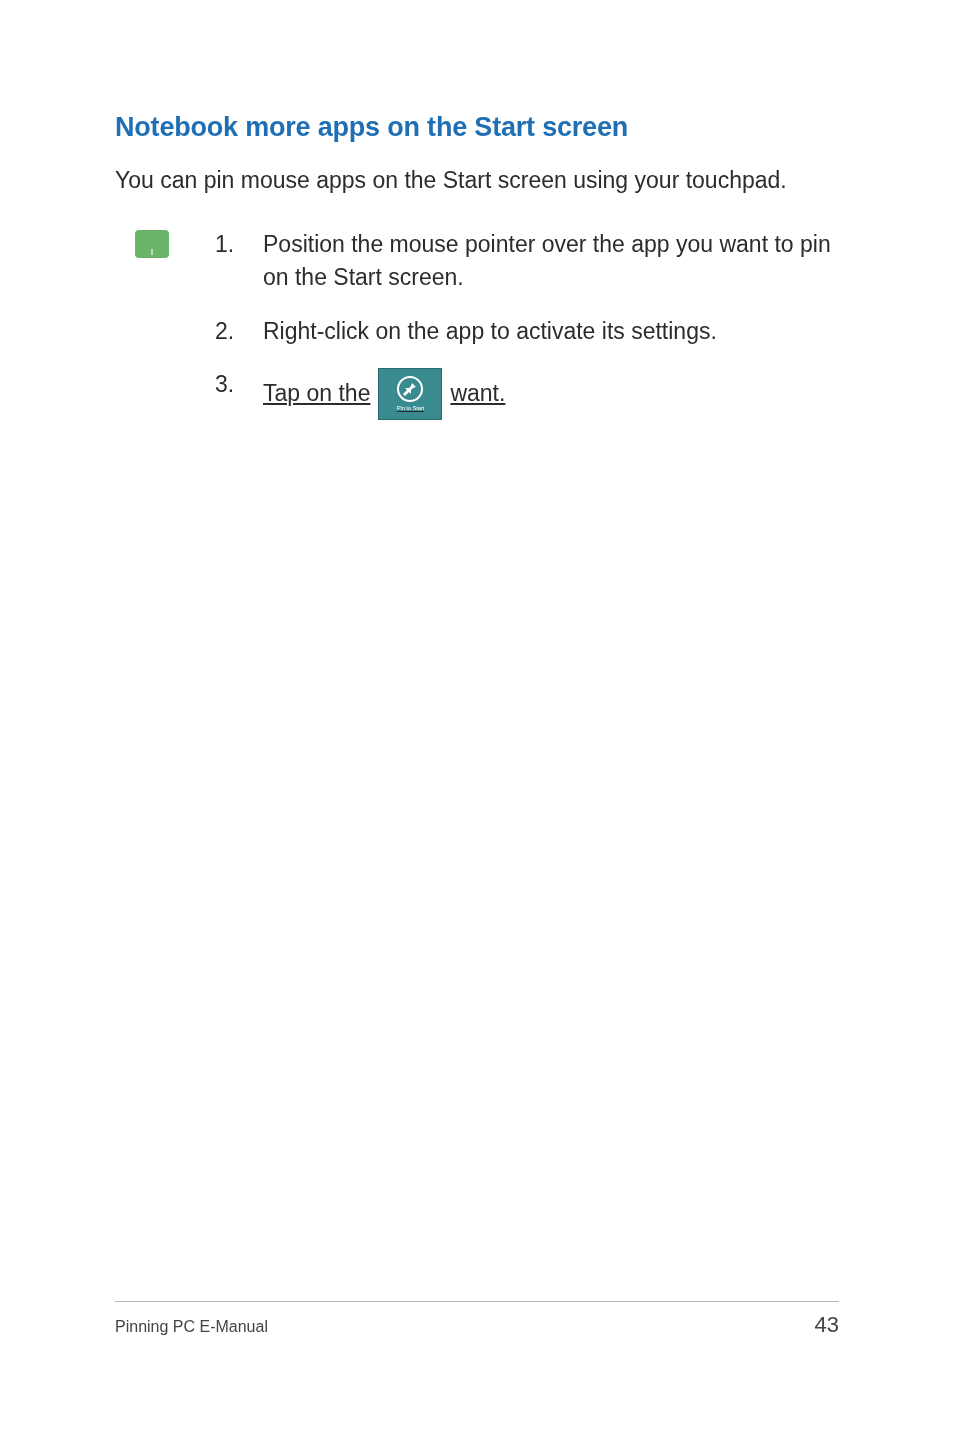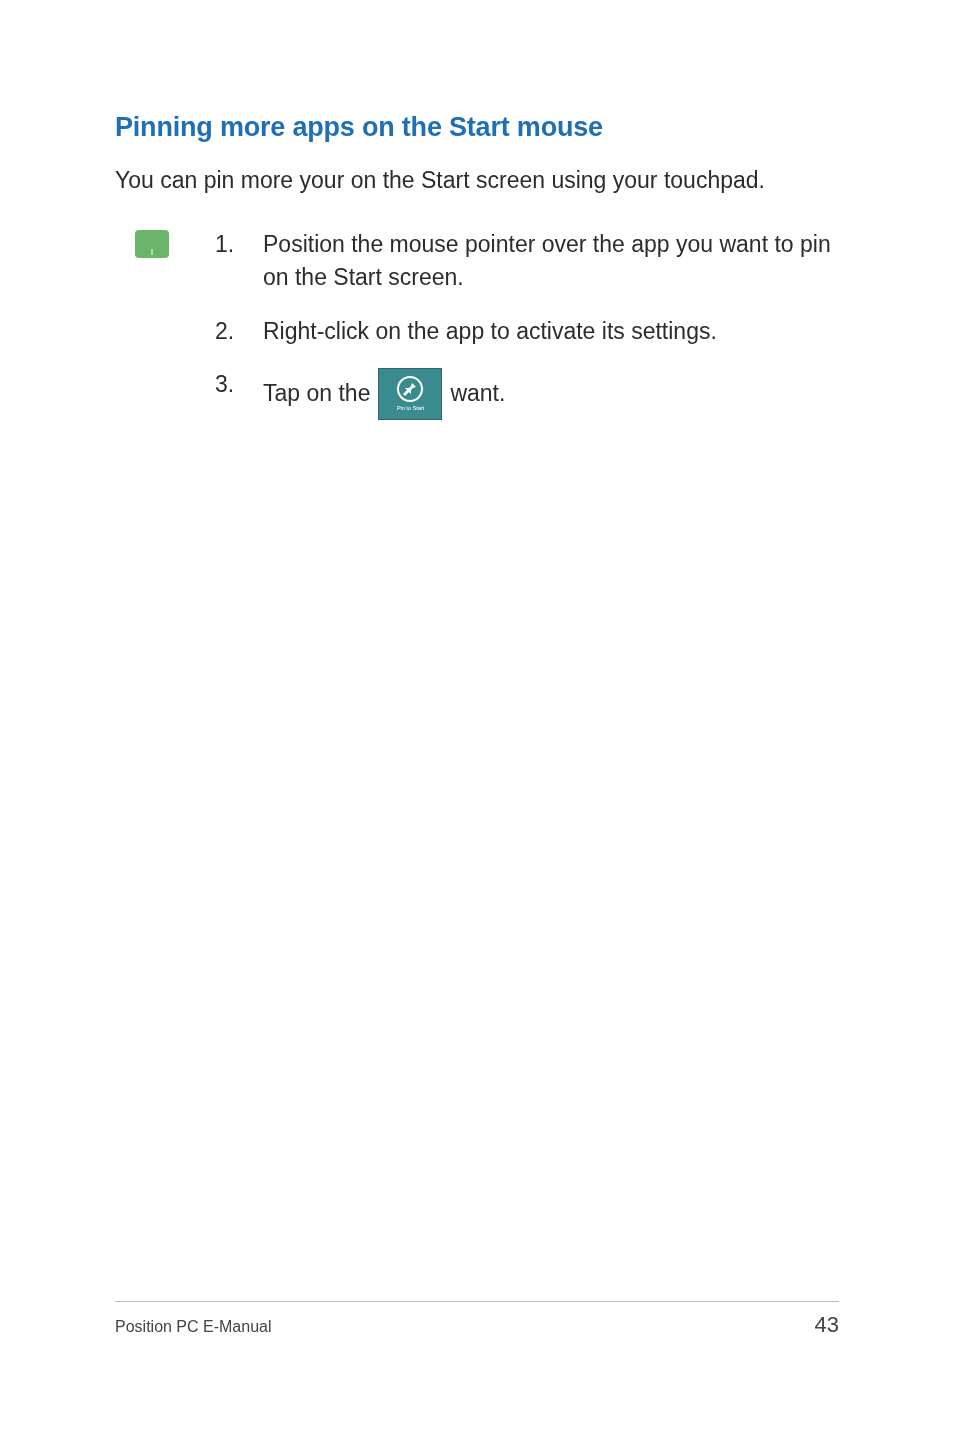--- a/index.html
+++ b/index.html
@@ -75,20 +75,21 @@
       min-width: 48px;
       text-align: left;
     }
     .step-text {
       flex: 1;
     }
     .step-item-3 .step-text {
       display: flex;
       align-items: center;
       gap: 8px;
+      text-decoration: underline;
     }
     .pin-icon-box {
       display: inline-flex;
       flex-direction: column;
       align-items: center;
       justify-content: center;
       width: 64px;
       height: 52px;
       background: #3a8b8f;
       border: 1px solid #2a6a6e;
@@ -131,22 +132,22 @@
     }
     .footer-page {
       font-size: 22px;
       color: #444;
     }
   </style>
 </head>
 <body>
 
 <div class="page-content">
-  <h2 class="section-heading">Pinning more apps on the Start mouse</h2>
-  <p class="intro-text">You can pin more your on the Start screen using your touchpad.</p>
+  <h2 class="section-heading">Notebook more apps on the Start screen</h2>
+  <p class="intro-text">You can pin mouse apps on the Start screen using your touchpad.</p>
 
   <div class="instruction-block">
     <div class="touchpad-icon-wrapper">
       <div class="touchpad-icon"></div>
     </div>
 
     <ol class="steps-list">
       <li class="step-item">
         <span class="step-number">1.</span>
         <span class="step-text">Position the mouse pointer over the app you want to pin on the Start screen.</span>
@@ -168,15 +169,15 @@
             <span class="pin-label">Pin to Start</span>
           </span>
           <span> want.</span>
         </span>
       </li>
     </ol>
   </div>
 </div>
 
 <div class="footer">
-  <span class="footer-title">Position PC E-Manual</span>
+  <span class="footer-title">Pinning PC E-Manual</span>
   <span class="footer-page">43</span>
 </div>
 
 </body></html>

